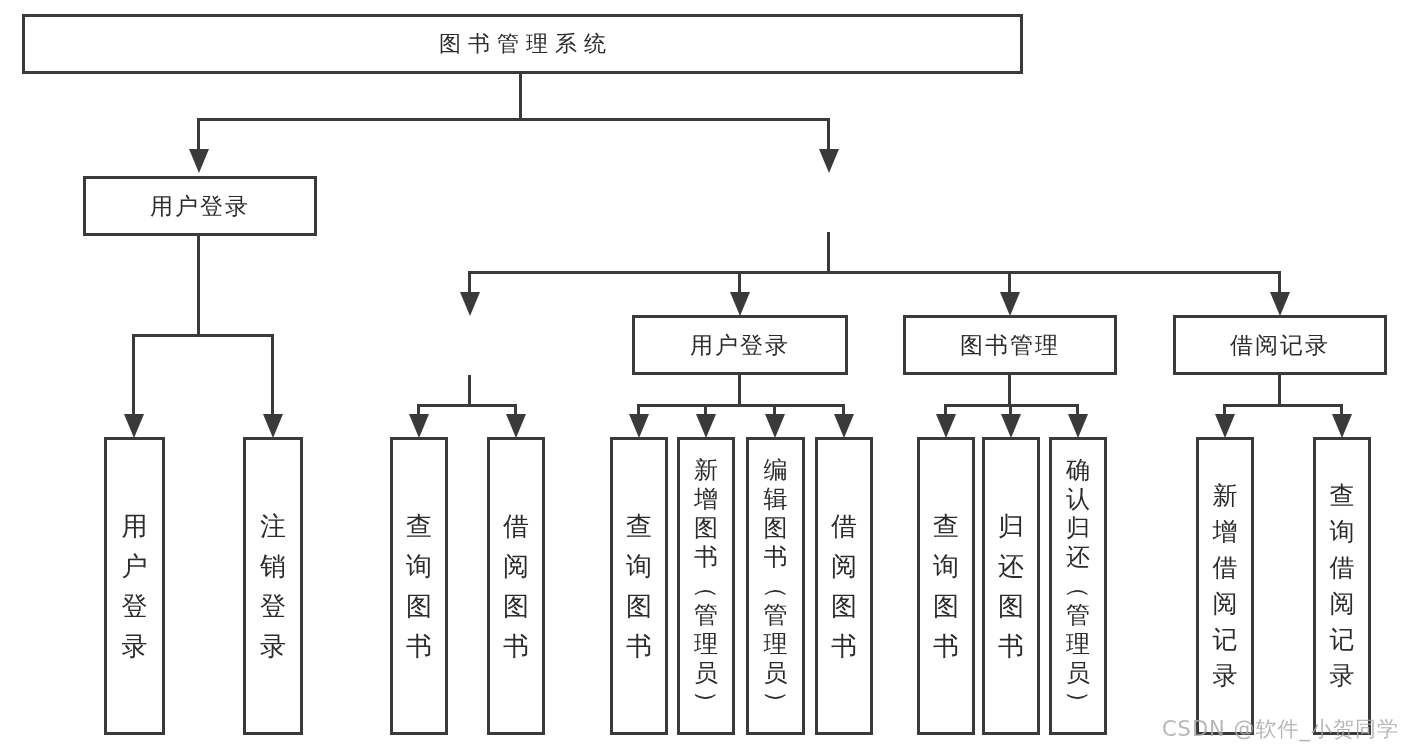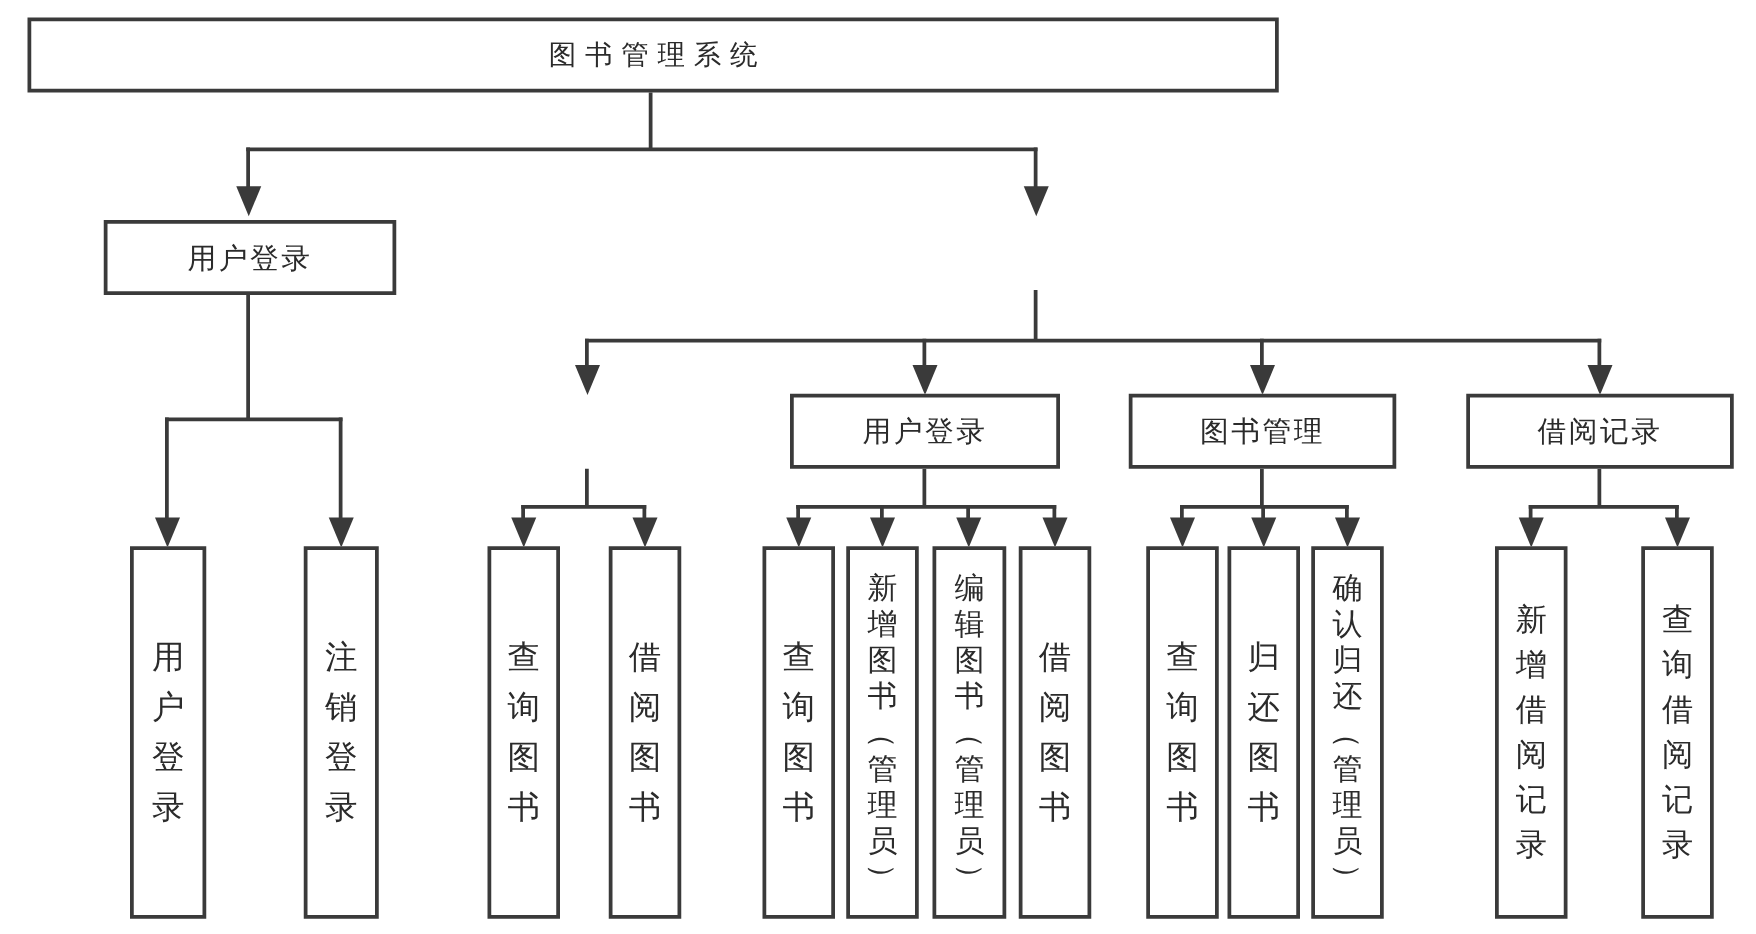--- a/index.html
+++ b/index.html
@@ -241,13 +241,14 @@
     <span class="vtext len6">
         <span>查</span>
         <span>询</span>
         <span>借</span>
         <span>阅</span>
         <span>记</span>
         <span>录</span>
       </span>
   </div>
 
+  <div class="watermark">CSDN @软件_小贺同学</div>
 </div>
 
 </body></html>

